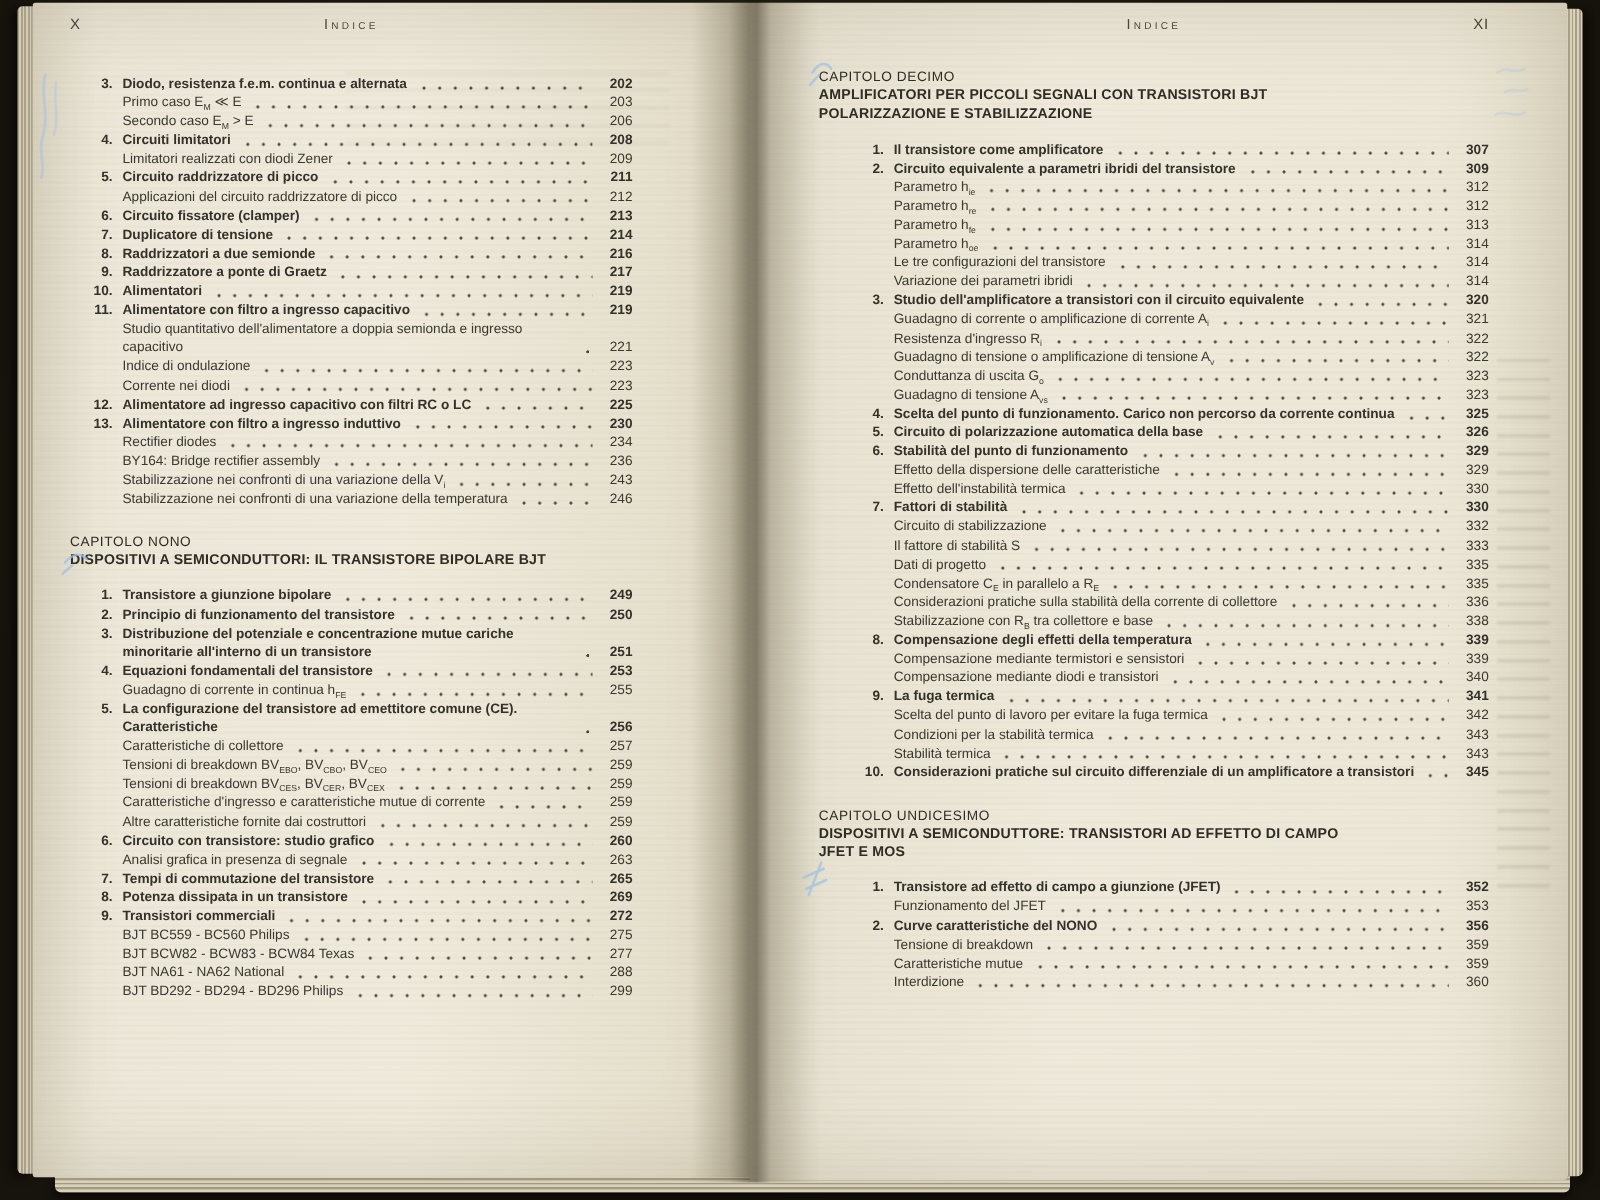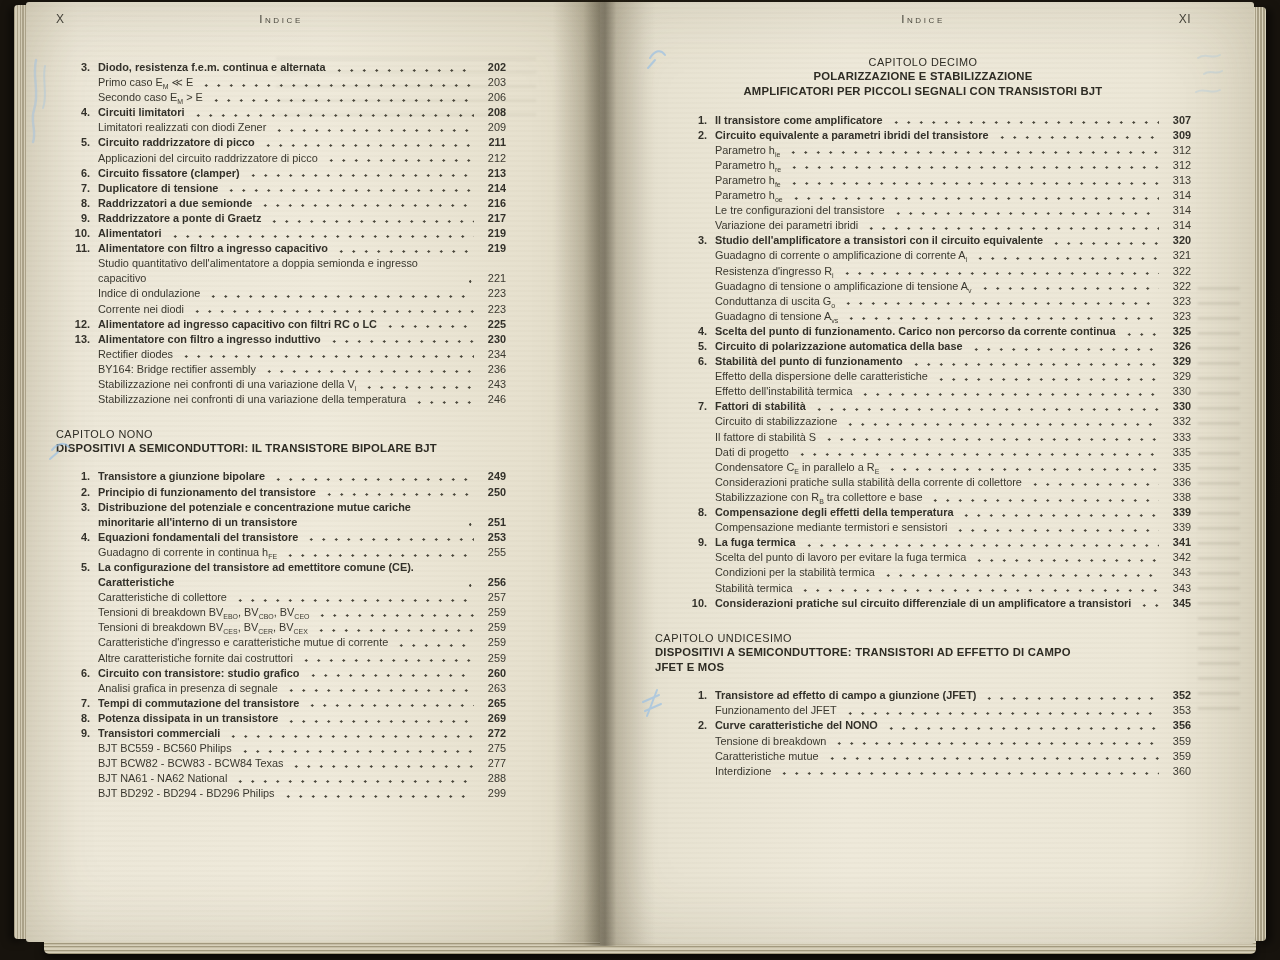--- a/index.html
+++ b/index.html
@@ -82,21 +82,21 @@
   .txt{ flex:0 1 auto; }
   .txt sub{ font-size:.64em; line-height:0; }
   .dots{
     flex:1 1 10px; min-width:10px; height:15px; margin:0 2px 0 7px;
     background-image: radial-gradient(circle, rgba(60,57,46,.92) 1px, rgba(0,0,0,0) 1.4px);
     background-size:12.5px 3px; background-repeat:repeat-x; background-position:left bottom 3.5px;
   }
   .pg{ flex:0 0 30px; text-align:right; }
 
   .block-heading{ margin:21px 0 13px; color:#2e2c24; }
-  .content > .block-heading:first-child{ margin-top:2px;text-align:center; }
+  .content > .block-heading:first-child{ margin-top:2px; }
   .kicker{ font-size:10.9px; letter-spacing:.5px; margin-bottom:1px; }
   .chapter-title{ font-weight:bold; font-size:11.3px; line-height:15.3px; letter-spacing:.2px; }
 
   
   .ghost-numbers{
     position:absolute; right:14px; top:285px; width:42px; height:430px; pointer-events:none;
     background: repeating-linear-gradient(180deg, rgba(110,105,85,.13) 0 3px, rgba(0,0,0,0) 3px 15px);
     filter: blur(1px);
   }
   .ghost-top{
@@ -437,22 +437,22 @@
     <div class="inner">
       <div class="page-head">
         <span></span>
         <span class="running-head">Indice</span>
         <span class="folio">XI</span>
       </div>
       <div class="content" id="right-content">
   <div class="block-heading">
     <div class="kicker">CAPITOLO DECIMO</div>
     <div class="chapter-title">
+              <div>AMPLIFICATORI PER PICCOLI SEGNALI CON TRANSISTORI BJT</div>
               <div>POLARIZZAZIONE E STABILIZZAZIONE</div>
-              <div>AMPLIFICATORI PER PICCOLI SEGNALI CON TRANSISTORI BJT</div>
             </div>
   </div>
 <div class="entries">
   <div class="entry main">
     <span class="num">1.</span>
     <span class="txt">Il transistore come amplificatore</span>
     <span class="dots"></span>
     <span class="pg">307</span>
   </div>
 
@@ -638,20 +638,26 @@
     <span class="pg">339</span>
   </div>
 
   <div class="entry">
     <span class="num"></span>
     <span class="txt">Compensazione mediante termistori e sensistori</span>
     <span class="dots"></span>
     <span class="pg">339</span>
   </div>
 
+  <div class="entry">
+    <span class="num"></span>
+    <span class="txt">Compensazione mediante diodi e transistori</span>
+    <span class="dots"></span>
+    <span class="pg">340</span>
+  </div>
 
   <div class="entry main">
     <span class="num">9.</span>
     <span class="txt">La fuga termica</span>
     <span class="dots"></span>
     <span class="pg">341</span>
   </div>
 
   <div class="entry">
     <span class="num"></span>

